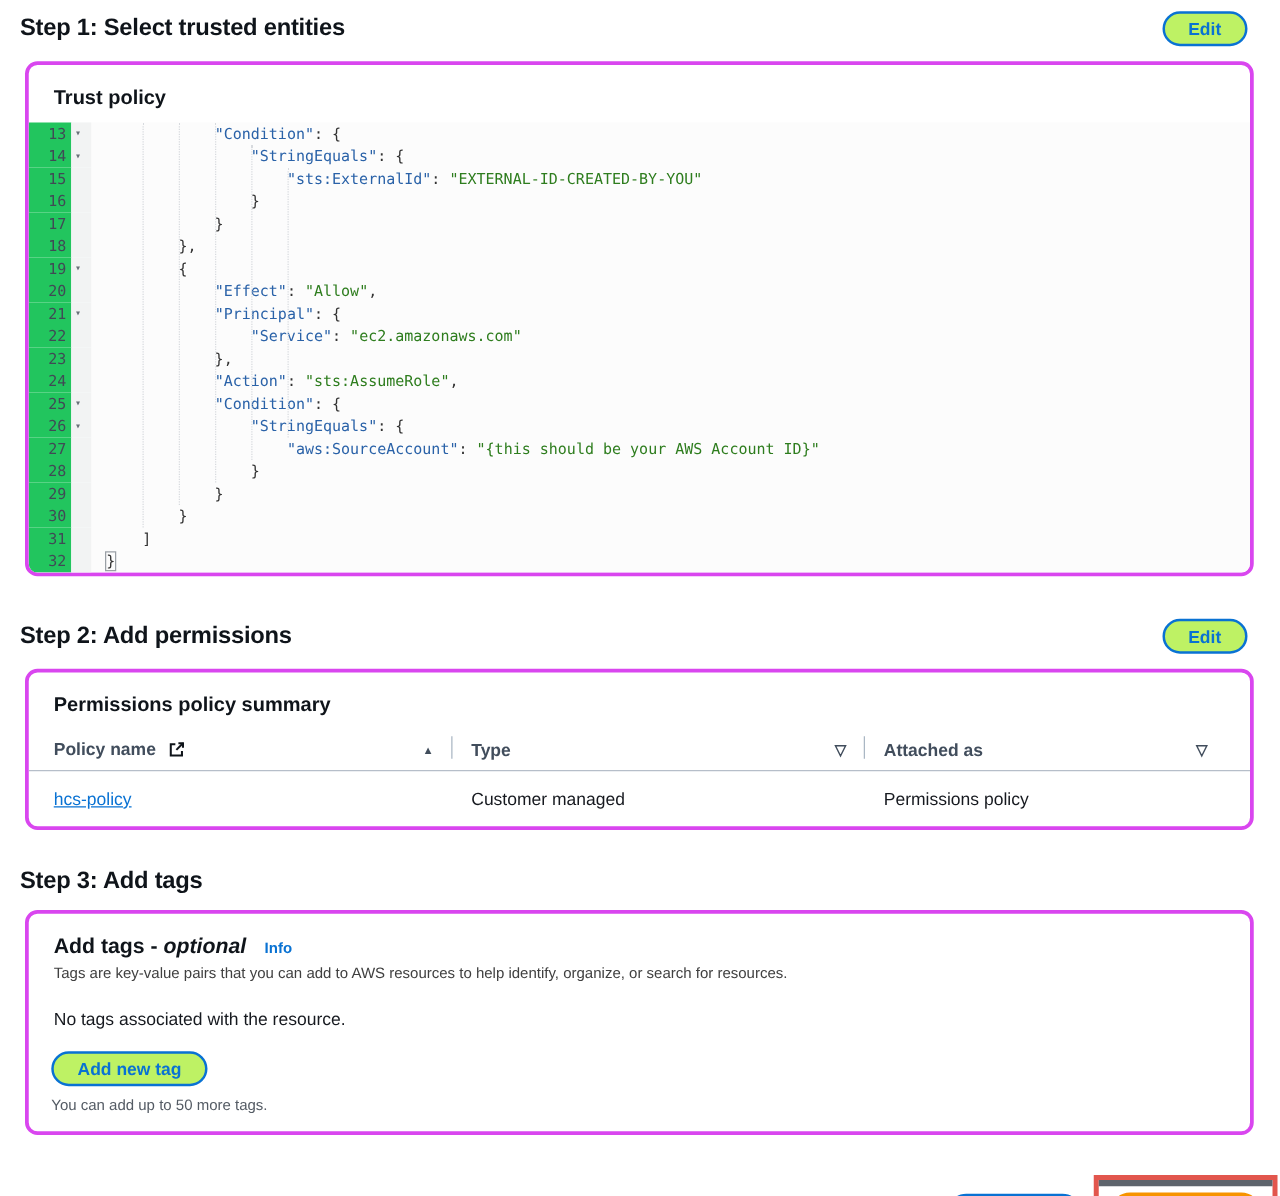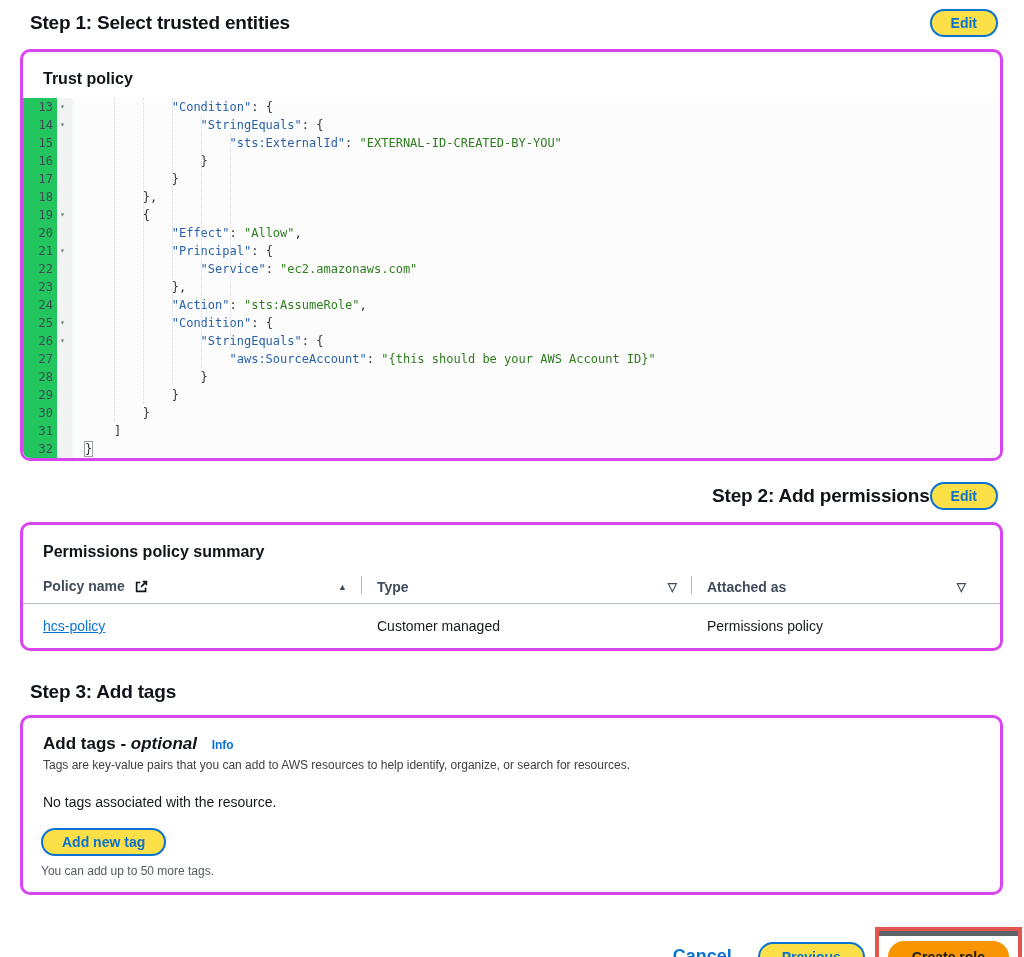--- a/index.html
+++ b/index.html
@@ -1,23 +1,23 @@
 <!DOCTYPE html>
 <html style="--accent-blue: #0972d3; --button-orange: #f79400; --annotation-red: #e2564d; --code-key-blue: #2a62a8; --code-string-green: #2e7d1e;"><head>
 <meta charset="utf-8">
 <style>
   * { margin:0; padding:0; box-sizing:border-box; }
   html,body { width:1024px; height:957px; background:#fff; overflow:hidden;
     font-family:"Liberation Sans", sans-serif; color:#16191f; }
 
   .section-head { display:flex; justify-content:space-between; align-items:center;
-    padding:0 26px 0 30px; }
+    padding:0 26px 0 16px; }
   .section-head h2 { font-size:19px; font-weight:700; color:#0f141a; letter-spacing:-0.2px; }
 
-  .pill-btn { display:inline-block; background:#fde047; border:2px solid var(--accent-blue);
+  .pill-btn { display:inline-block; background:#bef264; border:2px solid var(--accent-blue);
     color:var(--accent-blue); font-weight:700; font-size:14px; border-radius:18px;
     padding:4px 19px; cursor:pointer; font-family:"Liberation Sans",sans-serif; }
 
   .card { margin:12px 21px 0 20px; border:3px solid #d946ef; border-radius:10px;
     background:#fff; overflow:hidden; }
   .card-title { font-size:16px; font-weight:700; color:#0f141a; padding:18px 24px 10px 20px; }
 
   
   .editor { position:relative; width:100%; background:#fcfcfc;
     font-family:"DejaVu Sans Mono", monospace; font-size:12px; line-height:18px; }
@@ -65,21 +65,21 @@
     cursor:pointer; margin-right:26px; }
   .prev-btn { margin-right:10px; padding:5px 22px; }
   .annotation { position:relative; border:4px solid var(--annotation-red);
     padding:10px 9px 9px 9px; margin-right:0; }
   .annotation .bar { position:absolute; top:0; left:0; right:0; height:5px;
     background:#5d646c; }
   .create-btn { background:var(--button-orange); border:2px solid var(--button-orange);
     color:#16191f; font-weight:700; font-size:14px; border-radius:17px;
     padding:6px 22px; cursor:pointer; font-family:"Liberation Sans",sans-serif; }
 
-  .mt18 { margin-top:21px;justify-content:flex-end; } .mt30 { margin-top:30px; }
+  .mt18 { margin-top:34px; } .mt30 { margin-top:30px; }
   .pad-top { padding-top:9px; }
 </style>
 </head>
 <body>
 
 <div class="section-head pad-top">
   <h2>Step 1: Select trusted entities</h2>
   <button class="pill-btn">Edit</button>
 </div>
 

